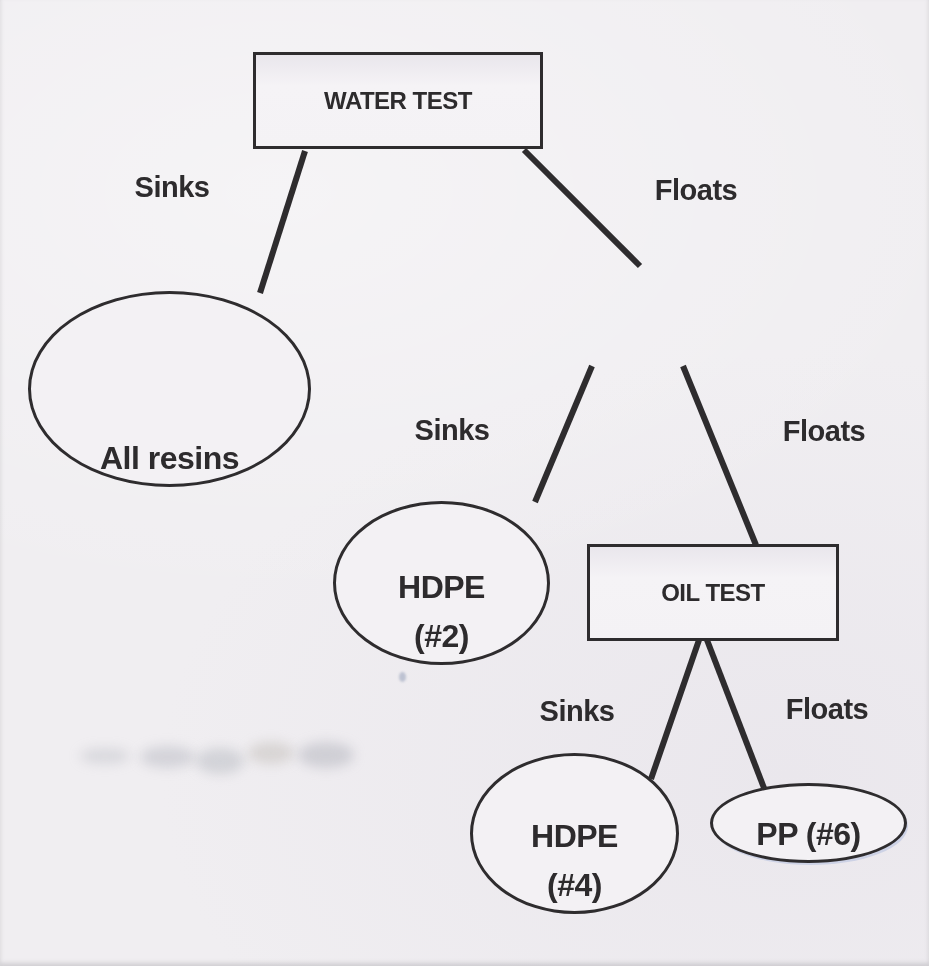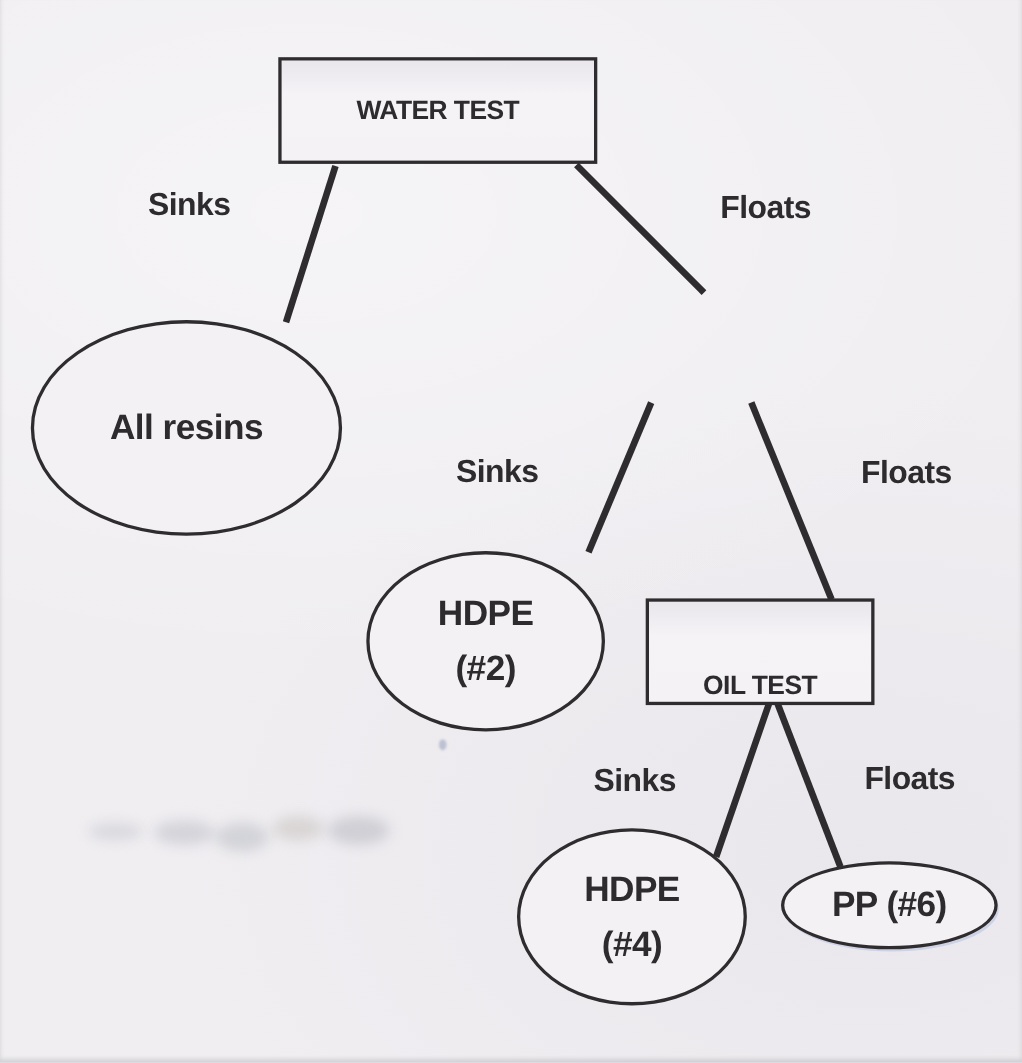--- a/index.html
+++ b/index.html
@@ -42,21 +42,21 @@
   }
   .ellipse {
     position: absolute;
     box-sizing: border-box;
     border: 3px solid #2e2c2e;
     border-radius: 50%;
     background: #f3f1f4;
     display: flex;
     flex-direction: column;
     align-items: center;
-    justify-content: center;
+    justify-content: flex-end;
     text-align: center;
   }
   .ellipse .result-line {
     font-size: 32px;
     font-weight: bold;
     letter-spacing: -0.5px;
     line-height: 1.55;
     white-space: nowrap;
   }
   .ellipse.flat { box-shadow: 2px 3px 0 -1px rgba(150,170,215,0.35); }
@@ -94,21 +94,21 @@
     <line x1="683" y1="366" x2="756" y2="545" stroke="#2e2c2e" stroke-width="6"></line>
     <line x1="699" y1="640" x2="651" y2="779" stroke="#2e2c2e" stroke-width="6"></line>
     <line x1="707" y1="640" x2="764" y2="788" stroke="#2e2c2e" stroke-width="6"></line>
   </svg>
 
   <div class="node-box" style="left:253px; top:52px; width:290px; height:97px;">
     <span class="node-label">WATER TEST</span>
   </div>
 
 
-  <div class="node-box" style="left:587px; top:544px; width:208px; height:97px;align-items:flex-end;">
+  <div class="node-box" style="left:587px; top:544px; width:252px; height:97px;">
     <span class="node-label">OIL TEST</span>
   </div>
 
   <div class="branch-label" style="left:172px; top:187px;">Sinks</div>
   <div class="branch-label" style="left:696px; top:190px;">Floats</div>
   <div class="branch-label" style="left:452px; top:430px;">Sinks</div>
   <div class="branch-label" style="left:824px; top:431px;">Floats</div>
   <div class="branch-label" style="left:577px; top:711px;">Sinks</div>
   <div class="branch-label" style="left:827px; top:709px;">Floats</div>
 

